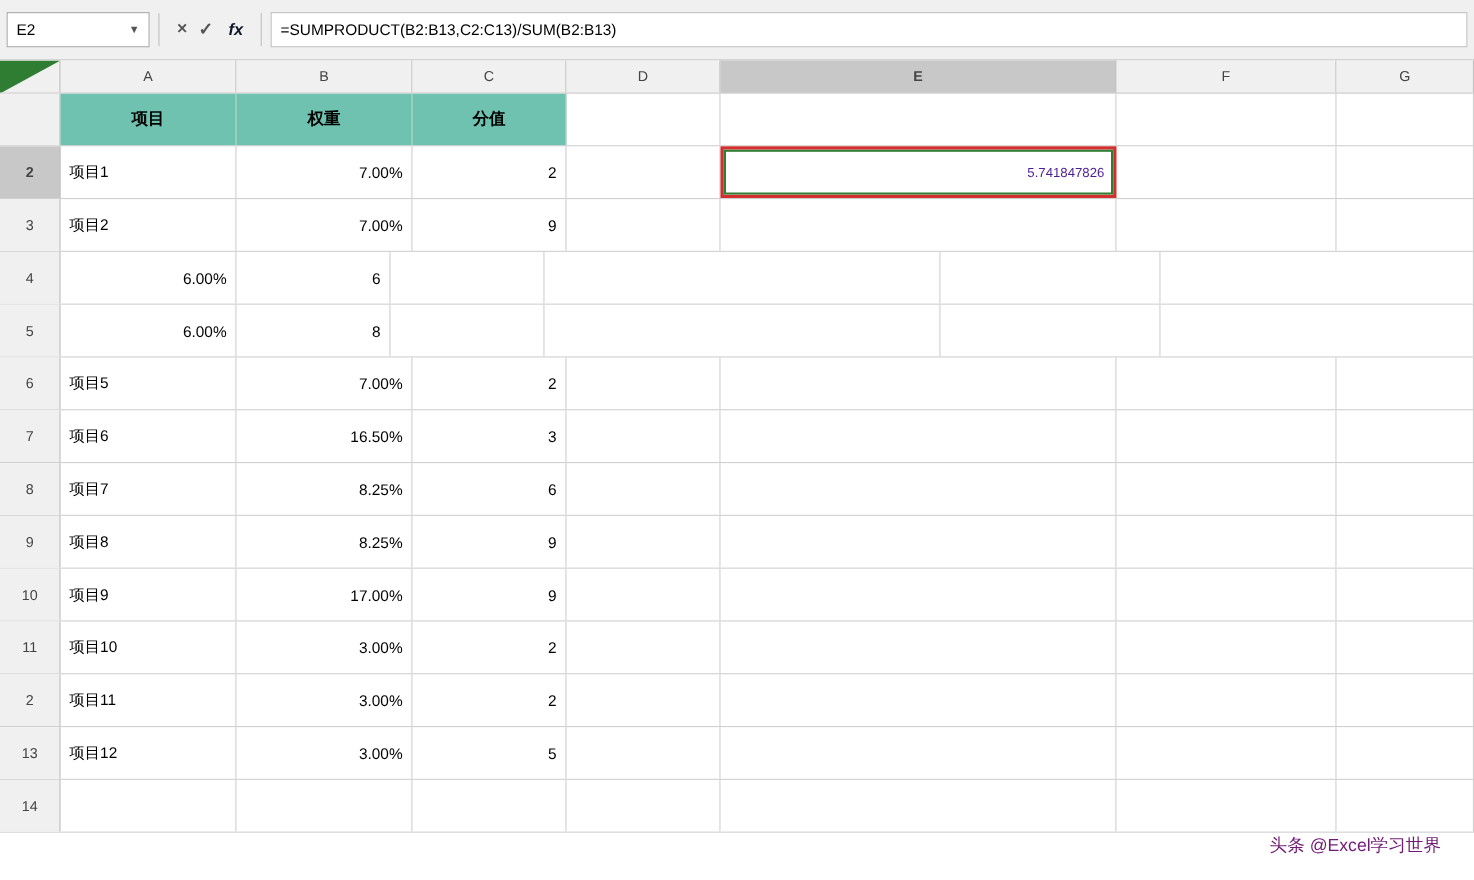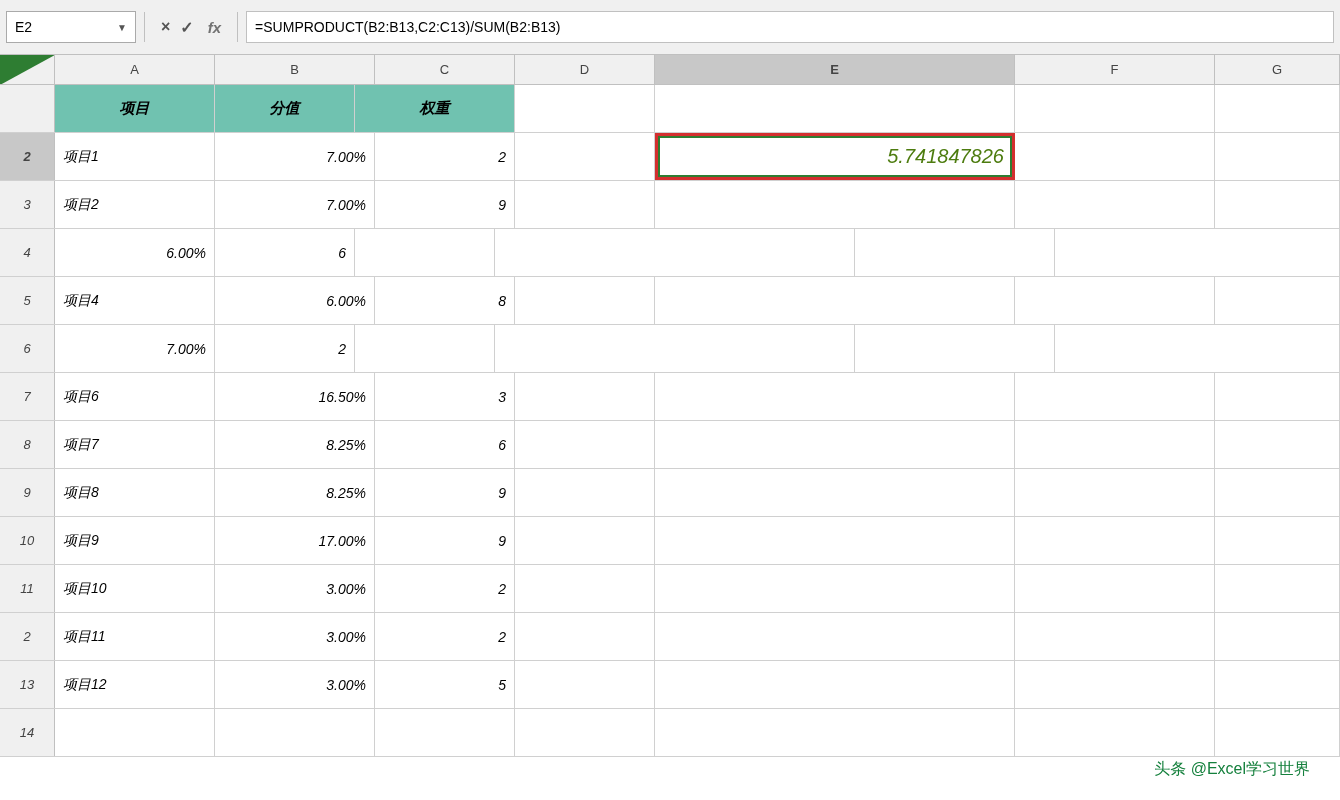--- a/index.html
+++ b/index.html
@@ -42,21 +42,21 @@
       padding: 0 8px;
     }
     .formula-icon {
       font-size: 16px;
       color: #555;
       cursor: pointer;
       font-weight: bold;
     }
     .fx-icon {
       font-size: 15px;
-      color: #737373;
+      color: #0f172a;
       font-style: italic;
       font-weight: bold;
       padding-left: 4px;
     }
     .formula-divider {
       width: 1px;
       height: 30px;
       background: #c0c0c0;
       margin: 0 4px;
     }
@@ -142,21 +142,20 @@
       display: flex;
       flex-direction: column;
       flex: 1;
       overflow: hidden;
     }
 
     .sheet-row {
       display: flex;
       height: 48px;
       border-bottom: 1px solid #d0d0d0;
-      font-style: italic;
     }
 
     .row-num {
       width: 55px;
       min-width: 55px;
       background: #f0f0f0;
       border-right: 1px solid #c0c0c0;
       display: flex;
       align-items: center;
       justify-content: center;
@@ -184,39 +183,39 @@
       justify-content: center;
       font-size: 15px;
     }
     .cell.text-right {
       justify-content: flex-end;
     }
 
     
     .cell-e2 {
       border: 3px solid #d32f2f !important;
-      font-size: 20px;
+      font-size: 12px;
       font-weight: 500;
       justify-content: flex-end;
-      color: #4d7c0f;
+      color: #4c1d95;
     }
     
     .cell-e2-inner {
       position: absolute;
       inset: 0;
       border: 2px solid #2e7d32;
       pointer-events: none;
     }
 
     .watermark {
       position: absolute;
       bottom: 20px;
       right: 30px;
       font-size: 16px;
-      color: #15803d;
+      color: #701a75;
       font-family: 'Microsoft YaHei', Arial, sans-serif;
       pointer-events: none;
     }
 
     .spreadsheet-wrapper {
       position: relative;
       flex: 1;
     }
   </style>
 </head>
@@ -249,22 +248,22 @@
       <div class="col-header col-e selected-e">E</div>
       <div class="col-header col-f">F</div>
       <div class="col-header col-g">G</div>
     </div>
 
     <div class="rows-container">
 
       <div class="sheet-row">
         <div class="row-num"></div>
         <div class="cell col-a header-cell">项目</div>
+        <div class="cell col-b header-cell">权重</div>
         <div class="cell col-c header-cell">分值</div>
-        <div class="cell col-b header-cell">权重</div>
         <div class="cell col-d"></div>
         <div class="cell col-e"></div>
         <div class="cell col-f"></div>
         <div class="cell col-g"></div>
       </div>
 
     <div class="sheet-row">
           <div class="row-num active-row">2</div>
           <div class="cell col-a">项目1</div>
           <div class="cell col-b text-right">7.00%</div>
@@ -288,30 +287,30 @@
           <div class="row-num">4</div>
           <div class="cell col-b text-right">6.00%</div>
           <div class="cell col-c text-right">6</div>
           <div class="cell col-d"></div>
           <div class="cell col-e"></div>
           <div class="cell col-f"></div>
           <div class="cell col-g"></div>
         </div>
         <div class="sheet-row">
           <div class="row-num">5</div>
-          <div class="cell col-a">项目4</div>
           <div class="cell col-b text-right">6.00%</div>
           <div class="cell col-c text-right">8</div>
           <div class="cell col-d"></div>
           <div class="cell col-e"></div>
           <div class="cell col-f"></div>
           <div class="cell col-g"></div>
         </div>
         <div class="sheet-row">
           <div class="row-num">6</div>
+          <div class="cell col-a">项目5</div>
           <div class="cell col-b text-right">7.00%</div>
           <div class="cell col-c text-right">2</div>
           <div class="cell col-d"></div>
           <div class="cell col-e"></div>
           <div class="cell col-f"></div>
           <div class="cell col-g"></div>
         </div>
         <div class="sheet-row">
           <div class="row-num">7</div>
           <div class="cell col-a">项目6</div>

